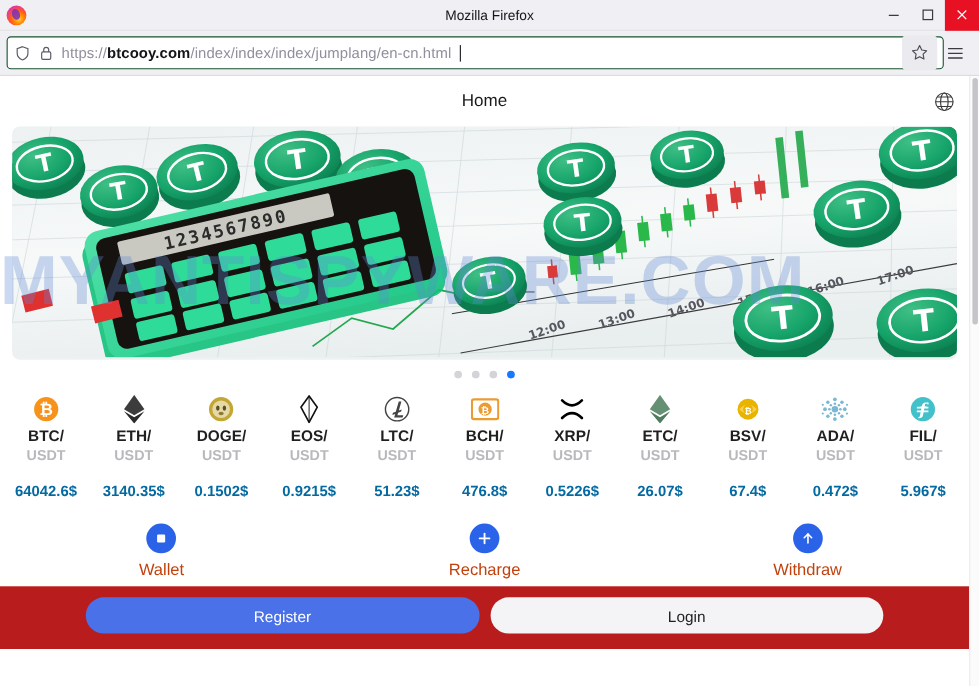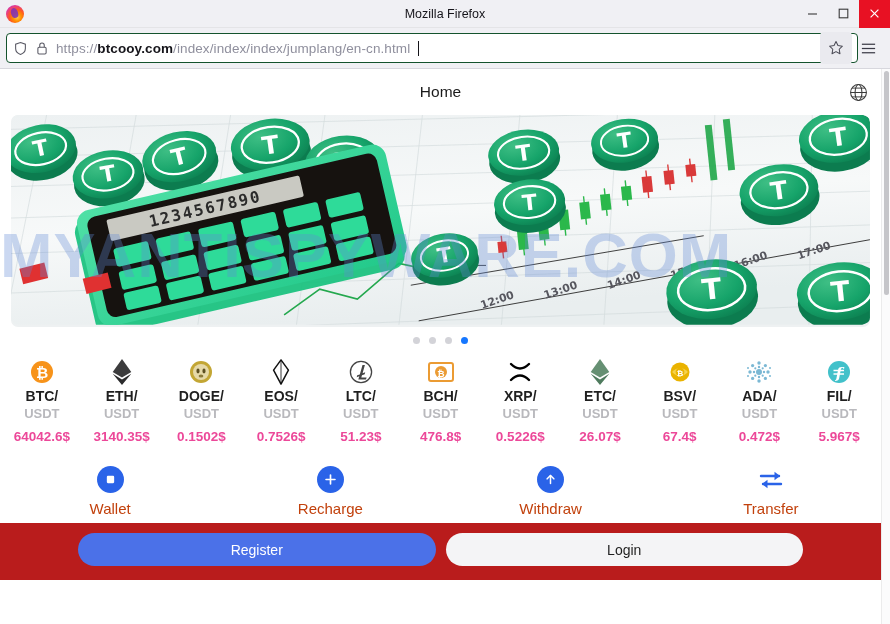--- a/index.html
+++ b/index.html
@@ -216,23 +216,23 @@
   }
   .tk-quote {
     font-size: 13px;
     font-weight: 700;
     color: #b9b9bd;
     line-height: 18px;
   }
   .tk-price {
     font-size: 13.5px;
     font-weight: 700;
-    color: #ec4899;
+    color: #0369a1;
     line-height: 19px;
-    margin-top: 4px;
+    margin-top: 14px;
     white-space: nowrap;
   }
 
   
   .actions {
     flex: 0 0 auto;
     display: flex;
     padding: 12px 0 6px 0;
     background: #fff;
   }
@@ -677,21 +677,21 @@
 
         <div class="ticker">
           <div class="tk-icon">
             <svg width="20" height="26" viewBox="0 0 20 28">
                 <path d="M10 1 L18 12 L10 27 L2 12 Z" fill="none" stroke="#111" stroke-width="1.6" stroke-linejoin="round"></path>
                 <path d="M10 1 L10 27" stroke="#111" stroke-width="0.9"></path>
               </svg>
           </div>
           <div class="tk-pair">EOS/</div>
           <div class="tk-quote">USDT</div>
-          <div class="tk-price">0.7526$</div>
+          <div class="tk-price">0.9215$</div>
         </div>
 
         <div class="ticker">
           <div class="tk-icon">
             <svg width="24" height="24" viewBox="0 0 24 24">
                 <circle cx="12" cy="12" r="10.6" fill="none" stroke="#444" stroke-width="1.3"></circle>
                 <path d="M13.5 5 L10.8 14.4 L8.2 15.3 L7.7 17.2 L10.3 16.3 L9.3 19.5 H17 L17.6 17.4 H12.3 L13 15.2 L15.7 14.2 L16.2 12.3 L13.6 13.2 L15.9 5 Z" fill="#444"></path>
               </svg>
           </div>
           <div class="tk-pair">LTC/</div>
@@ -817,31 +817,20 @@
         </div>
         <div class="action">
           <div class="act-circle">
             <svg width="13" height="13" viewBox="0 0 14 14">
                 <line x1="7" y1="11.4" x2="7" y2="2.8" stroke="#fff" stroke-width="1.6" stroke-linecap="round"></line>
                 <path d="M3.4 6.3 L7 2.6 L10.6 6.3" fill="none" stroke="#fff" stroke-width="1.6" stroke-linecap="round" stroke-linejoin="round"></path>
               </svg>
           </div>
           <div class="act-label">Withdraw</div>
         </div>
-        <div class="action">
-          <div class="act-plain">
-            <svg width="26" height="22" viewBox="0 0 26 22">
-              <line x1="3" y1="7" x2="21" y2="7" stroke="#2a63e8" stroke-width="2.4" stroke-linecap="round"></line>
-              <path d="M16.5 2.8 L22 7 L16.5 11.2" fill="#2a63e8"></path>
-              <line x1="5" y1="15" x2="23" y2="15" stroke="#2a63e8" stroke-width="2.4" stroke-linecap="round"></line>
-              <path d="M9.5 10.8 L4 15 L9.5 19.2" fill="#2a63e8"></path>
-            </svg>
-          </div>
-          <div class="act-label">Transfer</div>
-        </div>
       </div>
 
       <div class="auth-row">
         <button class="btn primary">Register</button>
         <button class="btn secondary">Login</button>
       </div>
 
     </div>
 
     <div class="watermark">MYANTISPYWARE.COM</div>

